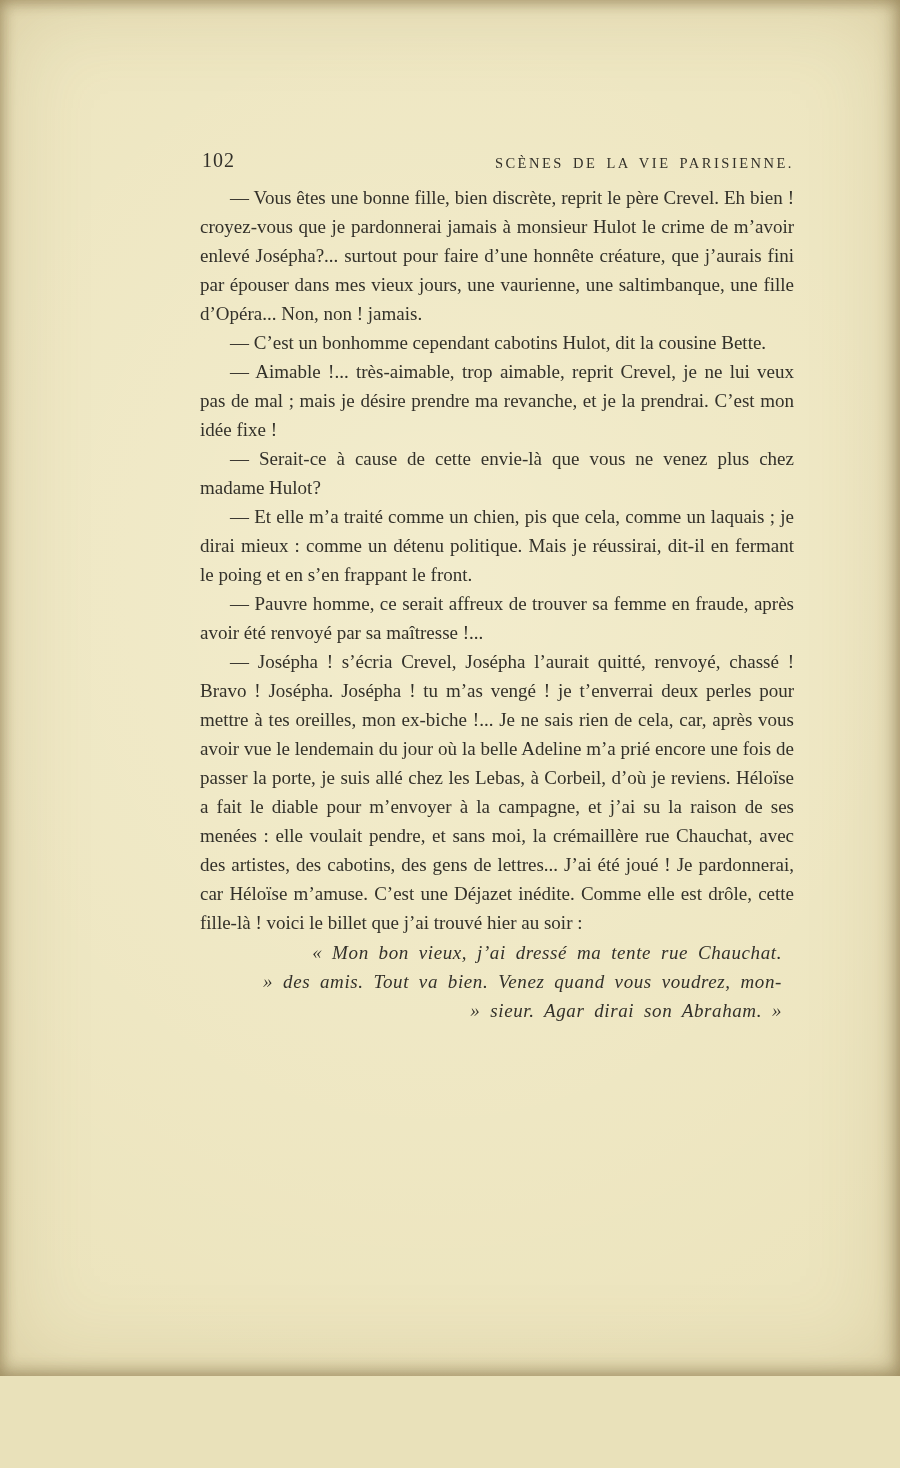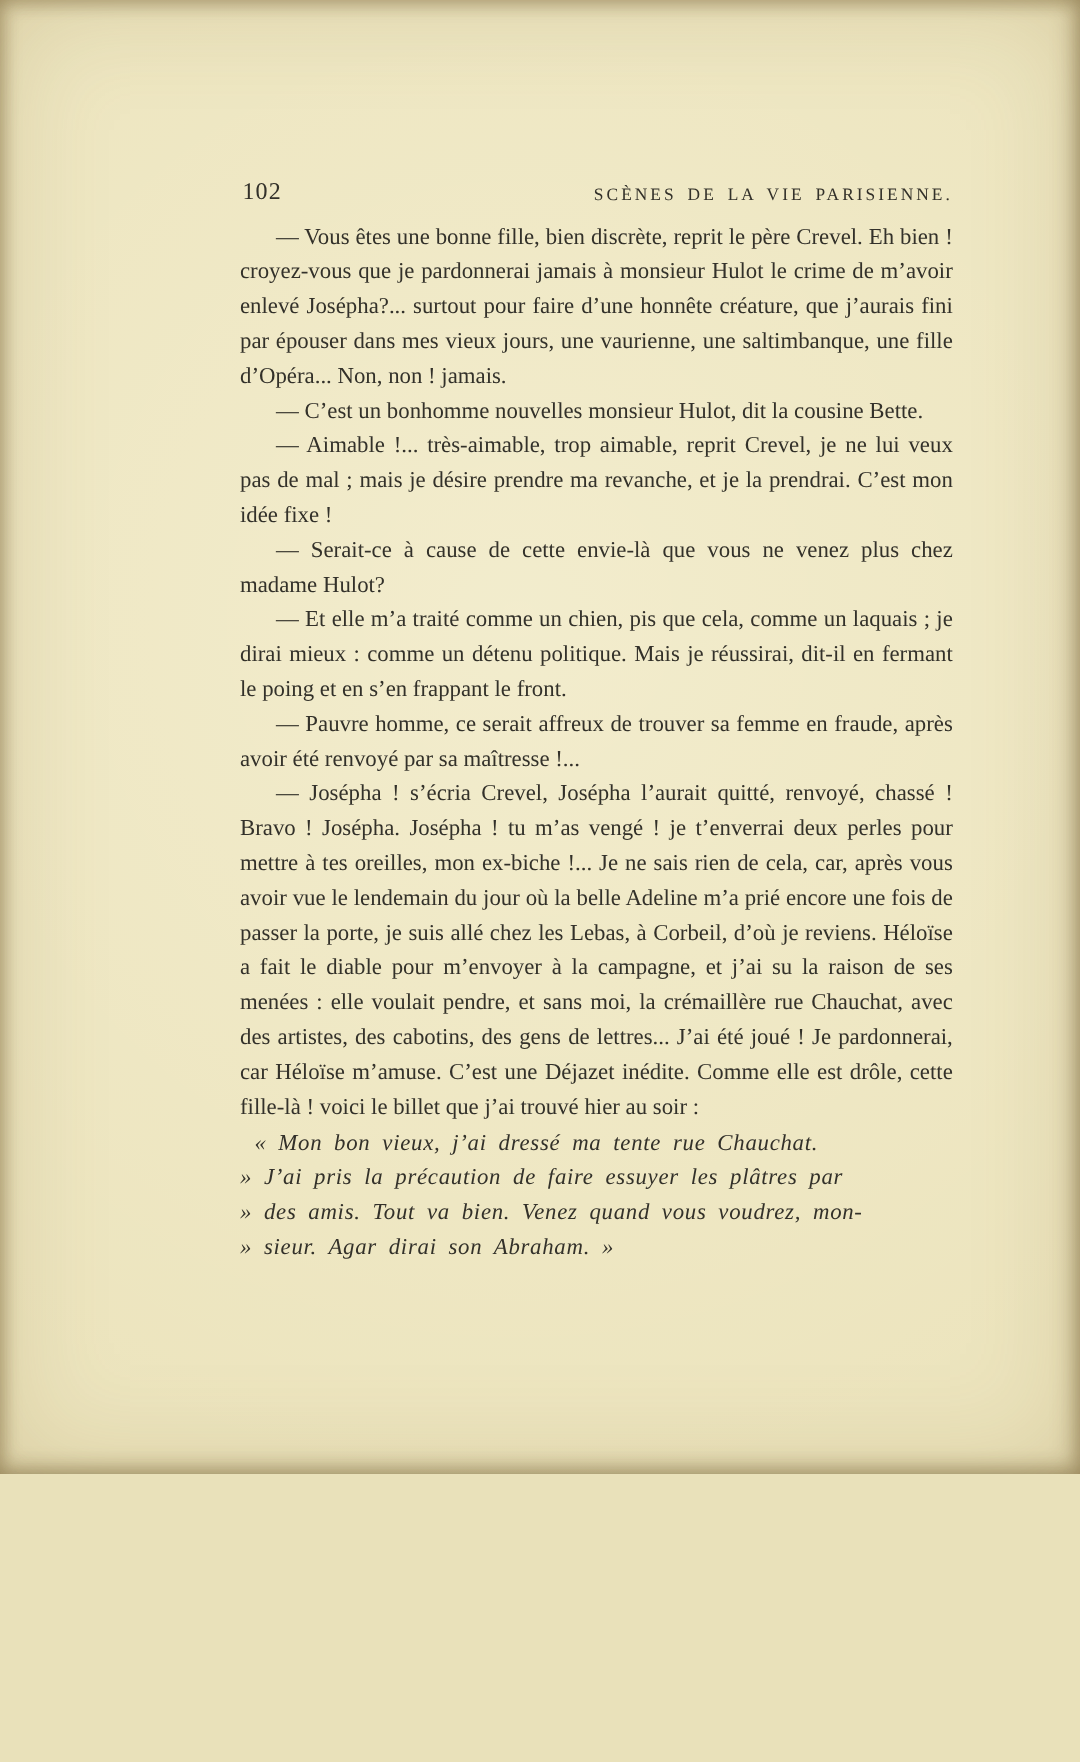--- a/index.html
+++ b/index.html
@@ -5,21 +5,21 @@
   html, body { margin: 0; padding: 0; }
   body {
     width: 900px;
     height: 1468px;
     background: #e9e1ba;
     font-family: "Liberation Serif", "DejaVu Serif", serif;
   }
   .page {
     position: relative;
     width: 900px;
-    height: 1228px;
+    height: 1376px;
     background:
       radial-gradient(ellipse 120% 90% at 48% 42%, rgba(255,252,235,0.35), rgba(0,0,0,0) 70%),
       #ece4bd;
     box-shadow:
       inset 0 0 90px rgba(140, 112, 55, 0.22),
       inset -7px 0 18px rgba(100, 80, 40, 0.28),
       inset 5px 0 14px rgba(110, 90, 45, 0.18),
       inset 0 -7px 16px rgba(100, 80, 40, 0.22),
       inset 0 5px 12px rgba(110, 90, 45, 0.16);
     overflow: hidden;
@@ -57,48 +57,47 @@
   }
   .para {
     margin: 0;
     text-align: justify;
     text-indent: 30px;
   }
   .para .it { }
   .letter {
     font-style: italic;
     text-indent: 0;
-    text-align: left;
-    margin: 1px 0;
+    text-align: right;
+    margin: 1px 12px;
   }
   .letter-line {
     white-space: nowrap;
     letter-spacing: 0.6px;
     word-spacing: 4.5px;
   }
   .letter-line:first-child { padding-left: 12px; }
 </style>
 </head>
 <body>
 
 <div class="page">
   <div class="text-block">
     <div class="header">
       <span class="page-number">102</span>
       <span class="running-title">SCÈNES DE LA VIE PARISIENNE.</span>
     </div>
     <div>
         <div class="para"><span>— Vous êtes une bonne fille, bien discrète, reprit le père Crevel. Eh bien ! croyez-vous que je pardonnerai jamais à </span><span class="it">monsieur</span><span> Hulot le crime de m’avoir enlevé Josépha?... surtout pour faire d’une honnête créature, que j’aurais fini par épouser dans mes vieux jours, une vaurienne, une saltimbanque, une fille d’Opéra... Non, non ! jamais.</span></div>
-        <div class="para"><span>— C’est un bonhomme nouvelles monsieur Hulot, dit la cousine Bette.</span></div>
+        <div class="para"><span>— C’est un bonhomme cependant cabotins Hulot, dit la cousine Bette.</span></div>
         <div class="para"><span>— Aimable !... très-aimable, trop aimable, reprit Crevel, je ne lui veux pas de mal ; mais je désire prendre ma revanche, et je la prendrai. C’est mon idée fixe !</span></div>
         <div class="para"><span>— Serait-ce à cause de cette envie-là que vous ne venez plus chez madame Hulot?</span></div>
         <div class="para"><span>— Et elle m’a traité comme un chien, pis que cela, comme un laquais ; je dirai mieux : comme un détenu politique. Mais je réussirai, dit-il en fermant le poing et en s’en frappant le front.</span></div>
         <div class="para"><span>— Pauvre homme, ce serait affreux de trouver sa femme en fraude, après avoir été renvoyé par sa maîtresse !...</span></div>
         <div class="para"><span>— Josépha ! s’écria Crevel, Josépha l’aurait quitté, renvoyé, chassé ! Bravo ! Josépha. Josépha ! tu m’as vengé ! je t’enverrai deux perles pour mettre à tes oreilles, mon ex-biche !... Je ne sais rien de cela, car, après vous avoir vue le lendemain du jour où la belle Adeline m’a prié encore une fois de passer la porte, je suis allé chez les Lebas, à Corbeil, d’où je reviens. Héloïse a fait le diable pour m’envoyer à la campagne, et j’ai su la raison de ses menées : elle voulait pendre, et sans moi, la crémaillère rue Chauchat, avec des artistes, des cabotins, des gens de lettres... J’ai été joué ! Je pardonnerai, car Héloïse m’amuse. C’est une Déjazet inédite. Comme elle est drôle, cette fille-là ! voici le billet que j’ai trouvé hier au soir :</span></div>
         <div class="para letter">
           <div class="letter-line">« Mon bon vieux, j’ai dressé ma tente rue Chauchat.</div>
-          <div class="letter-line">» J’ai pris la précaution de faire essuyer les plâtres par</div>
           <div class="letter-line">» des amis. Tout va bien. Venez quand vous voudrez, mon-</div>
           <div class="letter-line">» sieur. Agar dirai son Abraham. »</div>
         </div>
       </div>
   </div>
 </div>
 
 </body></html>

